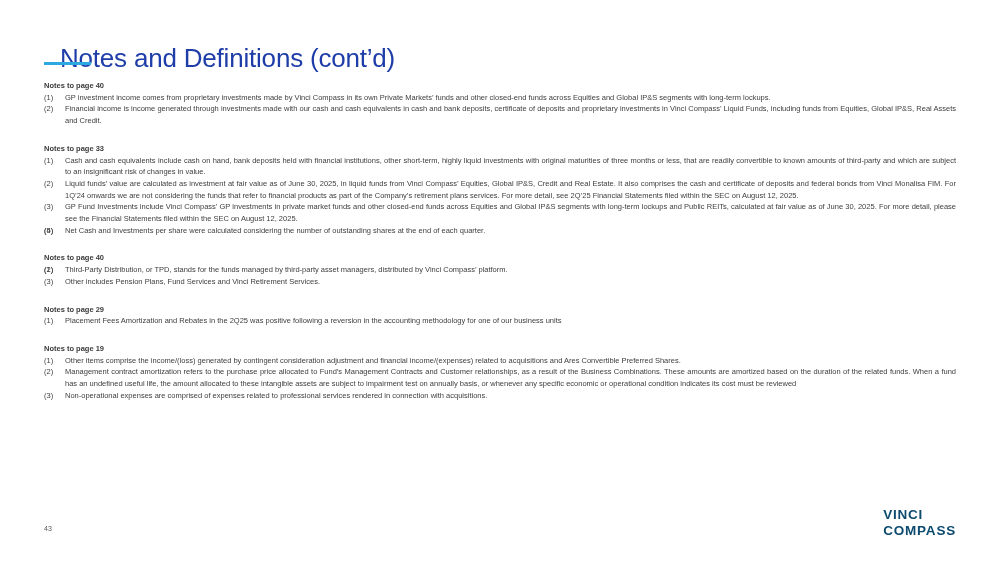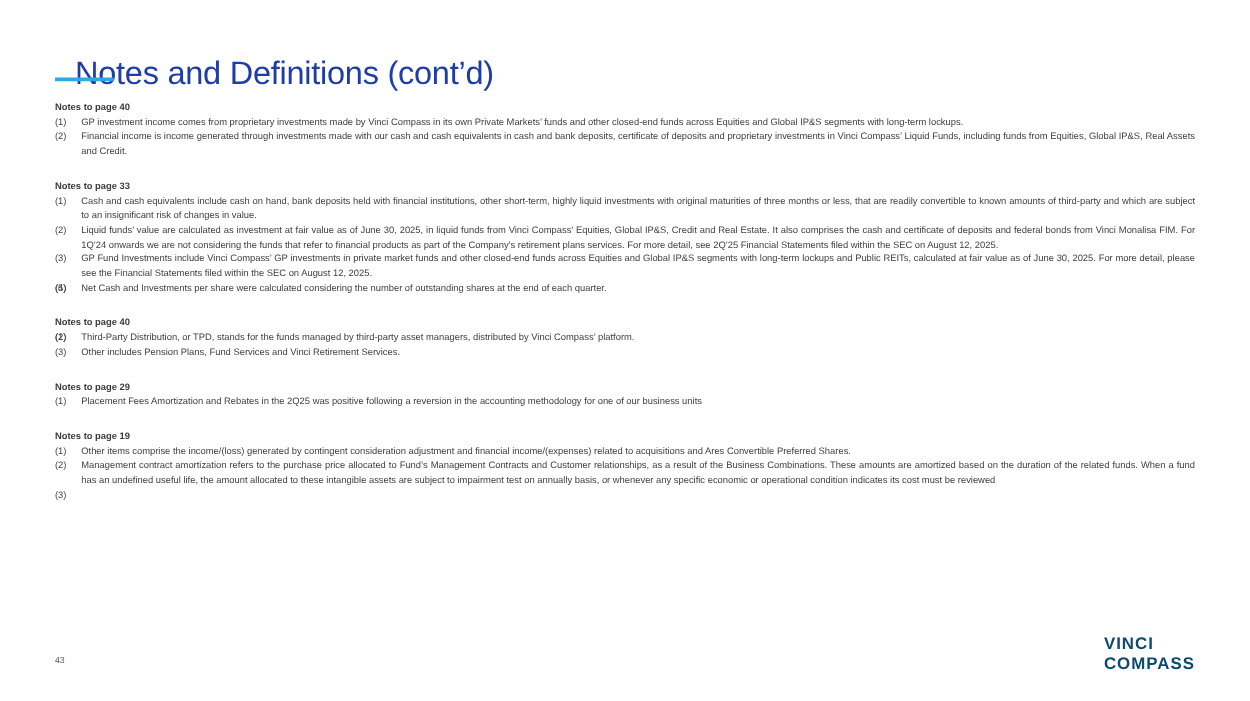--- a/index.html
+++ b/index.html
@@ -149,20 +149,21 @@
       <div class="note-item">
         <span class="marker">(1)</span>
         <span class="note-text">Other items comprise the income/(loss) generated by contingent consideration adjustment and financial income/(expenses) related to acquisitions and Ares Convertible Preferred Shares.</span>
       </div>
       <div class="note-item">
         <span class="marker">(2)</span>
         <span class="note-text">Management contract amortization refers to the purchase price allocated to Fund’s Management Contracts and Customer relationships, as a result of the Business Combinations. These amounts are amortized based on the duration of the related funds. When a fund has an undefined useful life, the amount allocated to these intangible assets are subject to impairment test on annually basis, or whenever any specific economic or operational condition indicates its cost must be reviewed</span>
       </div>
       <div class="note-item">
         <span class="marker">(3)</span>
+        <span class="note-text">Non-operational expenses are comprised of expenses related to professional services rendered in connection with acquisitions.</span>
       </div>
     </section>
 
   </main>
 
   <div class="page-number">43</div>
 
   <div class="logo">
     <div>VINCI</div>
     <div>COMPASS</div>

